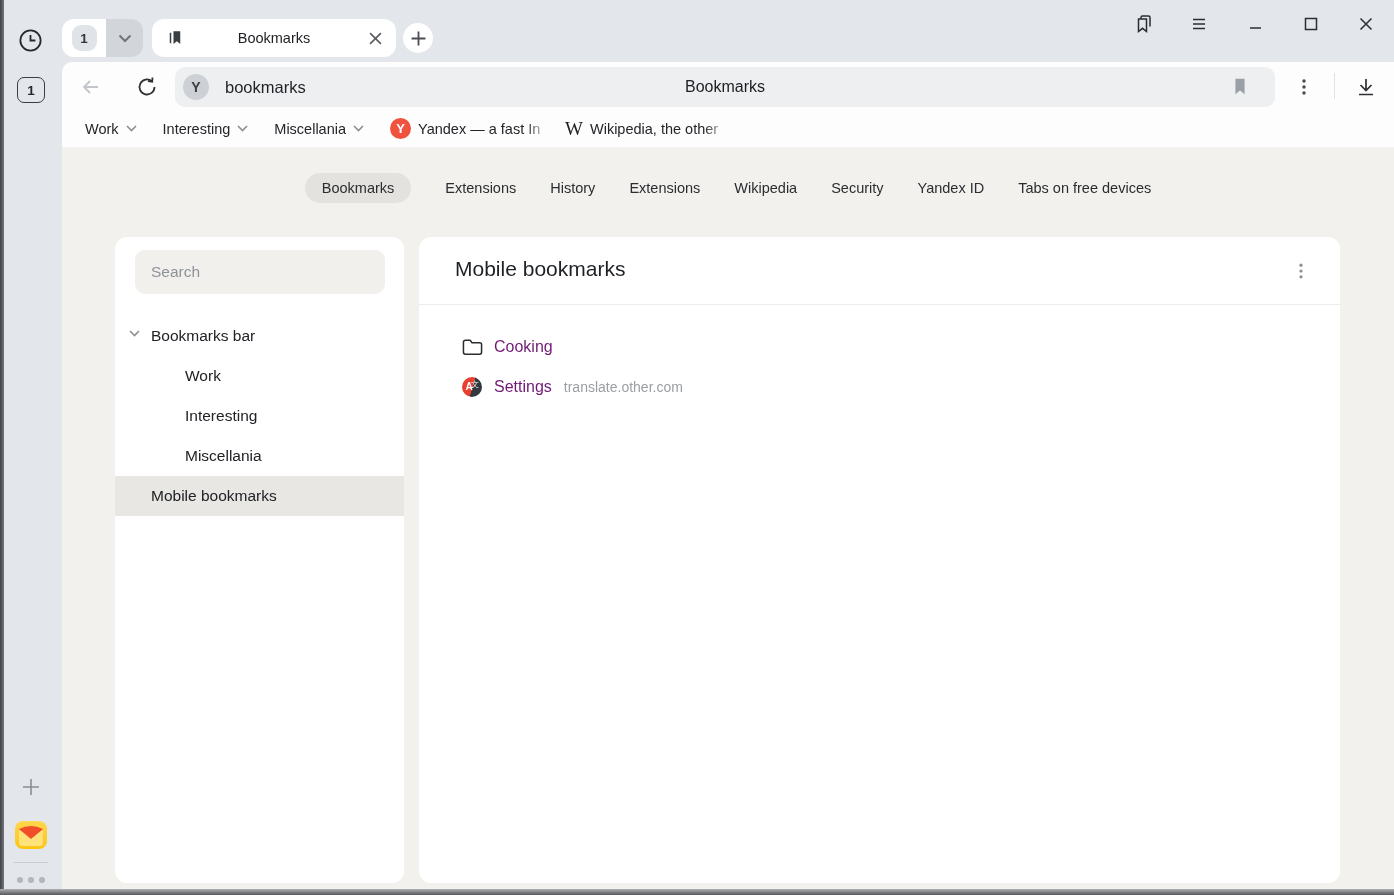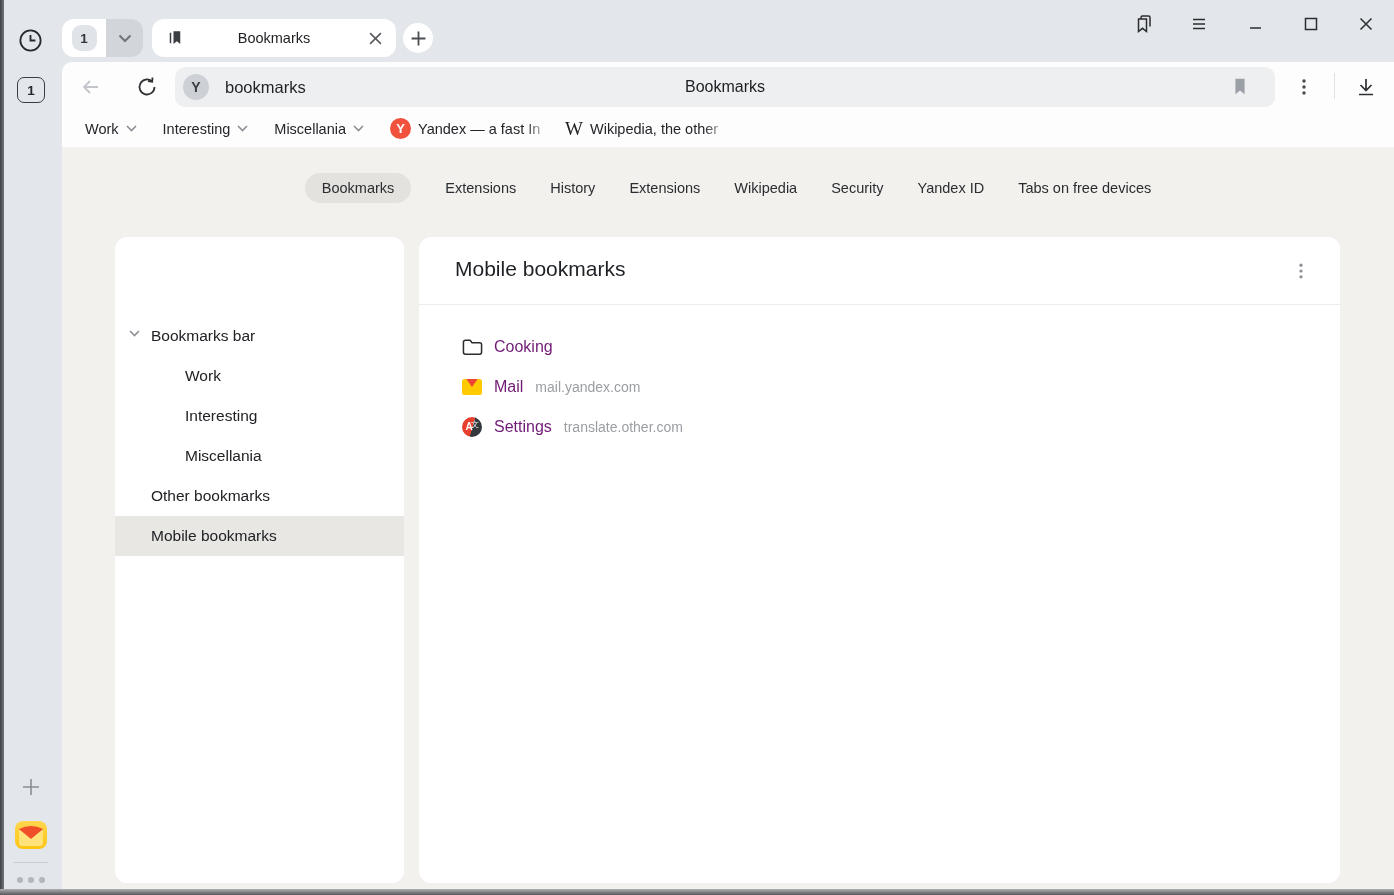--- a/index.html
+++ b/index.html
@@ -294,40 +294,38 @@
       <div class="nav-item">Extensions</div>
       <div class="nav-item">History</div>
       <div class="nav-item">Extensions</div>
       <div class="nav-item">Wikipedia</div>
       <div class="nav-item">Security</div>
       <div class="nav-item">Yandex ID</div>
       <div class="nav-item">Tabs on free devices</div>
     </div>
 
     <div class="card sidebar-card">
+      <input class="search" type="text" placeholder="Search" style="">
       <div class="tree">
         <div class="tree-row tr-root">
           <span class="chev">
             <svg width="11" height="7" viewBox="0 0 11 7" fill="none" stroke="#8b8f94" stroke-width="1.6">
                 <path d="M1 1 L5.5 5.5 L10 1"></path>
               </svg>
           </span>
           <span>Bookmarks bar</span>
         </div>
         <div class="tree-row tr-child">
           <span>Work</span>
         </div>
         <div class="tree-row tr-child">
           <span>Interesting</span>
         </div>
         <div class="tree-row tr-child">
           <span>Miscellania</span>
-        </div>
-        <div class="tree-row tr-root">
-          <span>Other bookmarks</span>
         </div>
         <div class="tree-row tr-root selected">
           <span>Mobile bookmarks</span>
         </div>
       </div>
     </div>
 
     <div class="card main-card">
       <div class="mc-header">
         <span class="mc-title">Mobile bookmarks</span>
@@ -345,27 +343,20 @@
           <span class="mc-ico">
             <svg width="21" height="18" viewBox="0 0 22 18" fill="none" stroke="#2b2d30" stroke-width="1.6">
               <path d="M1.5 4 a2 2 0 0 1 2-2 h5 l2 2.5 h8 a2 2 0 0 1 2 2 v8 a2 2 0 0 1 -2 2 h-15 a2 2 0 0 1 -2-2 Z"></path>
             </svg>
           </span>
           <span class="mc-name">Cooking</span>
           <span class="mc-url"></span>
         </div>
         <div class="mc-row">
           <span class="mc-ico">
-              <span class="mailfav"></span>
-            </span>
-          <span class="mc-name">Mail</span>
-          <span class="mc-url">mail.yandex.com</span>
-        </div>
-        <div class="mc-row">
-          <span class="mc-ico">
             <span class="transfav">
                 <span class="a1">A</span>
                 <span class="a2">文</span>
               </span>
           </span>
           <span class="mc-name">Settings</span>
           <span class="mc-url">translate.other.com</span>
         </div>
       </div>
     </div>

